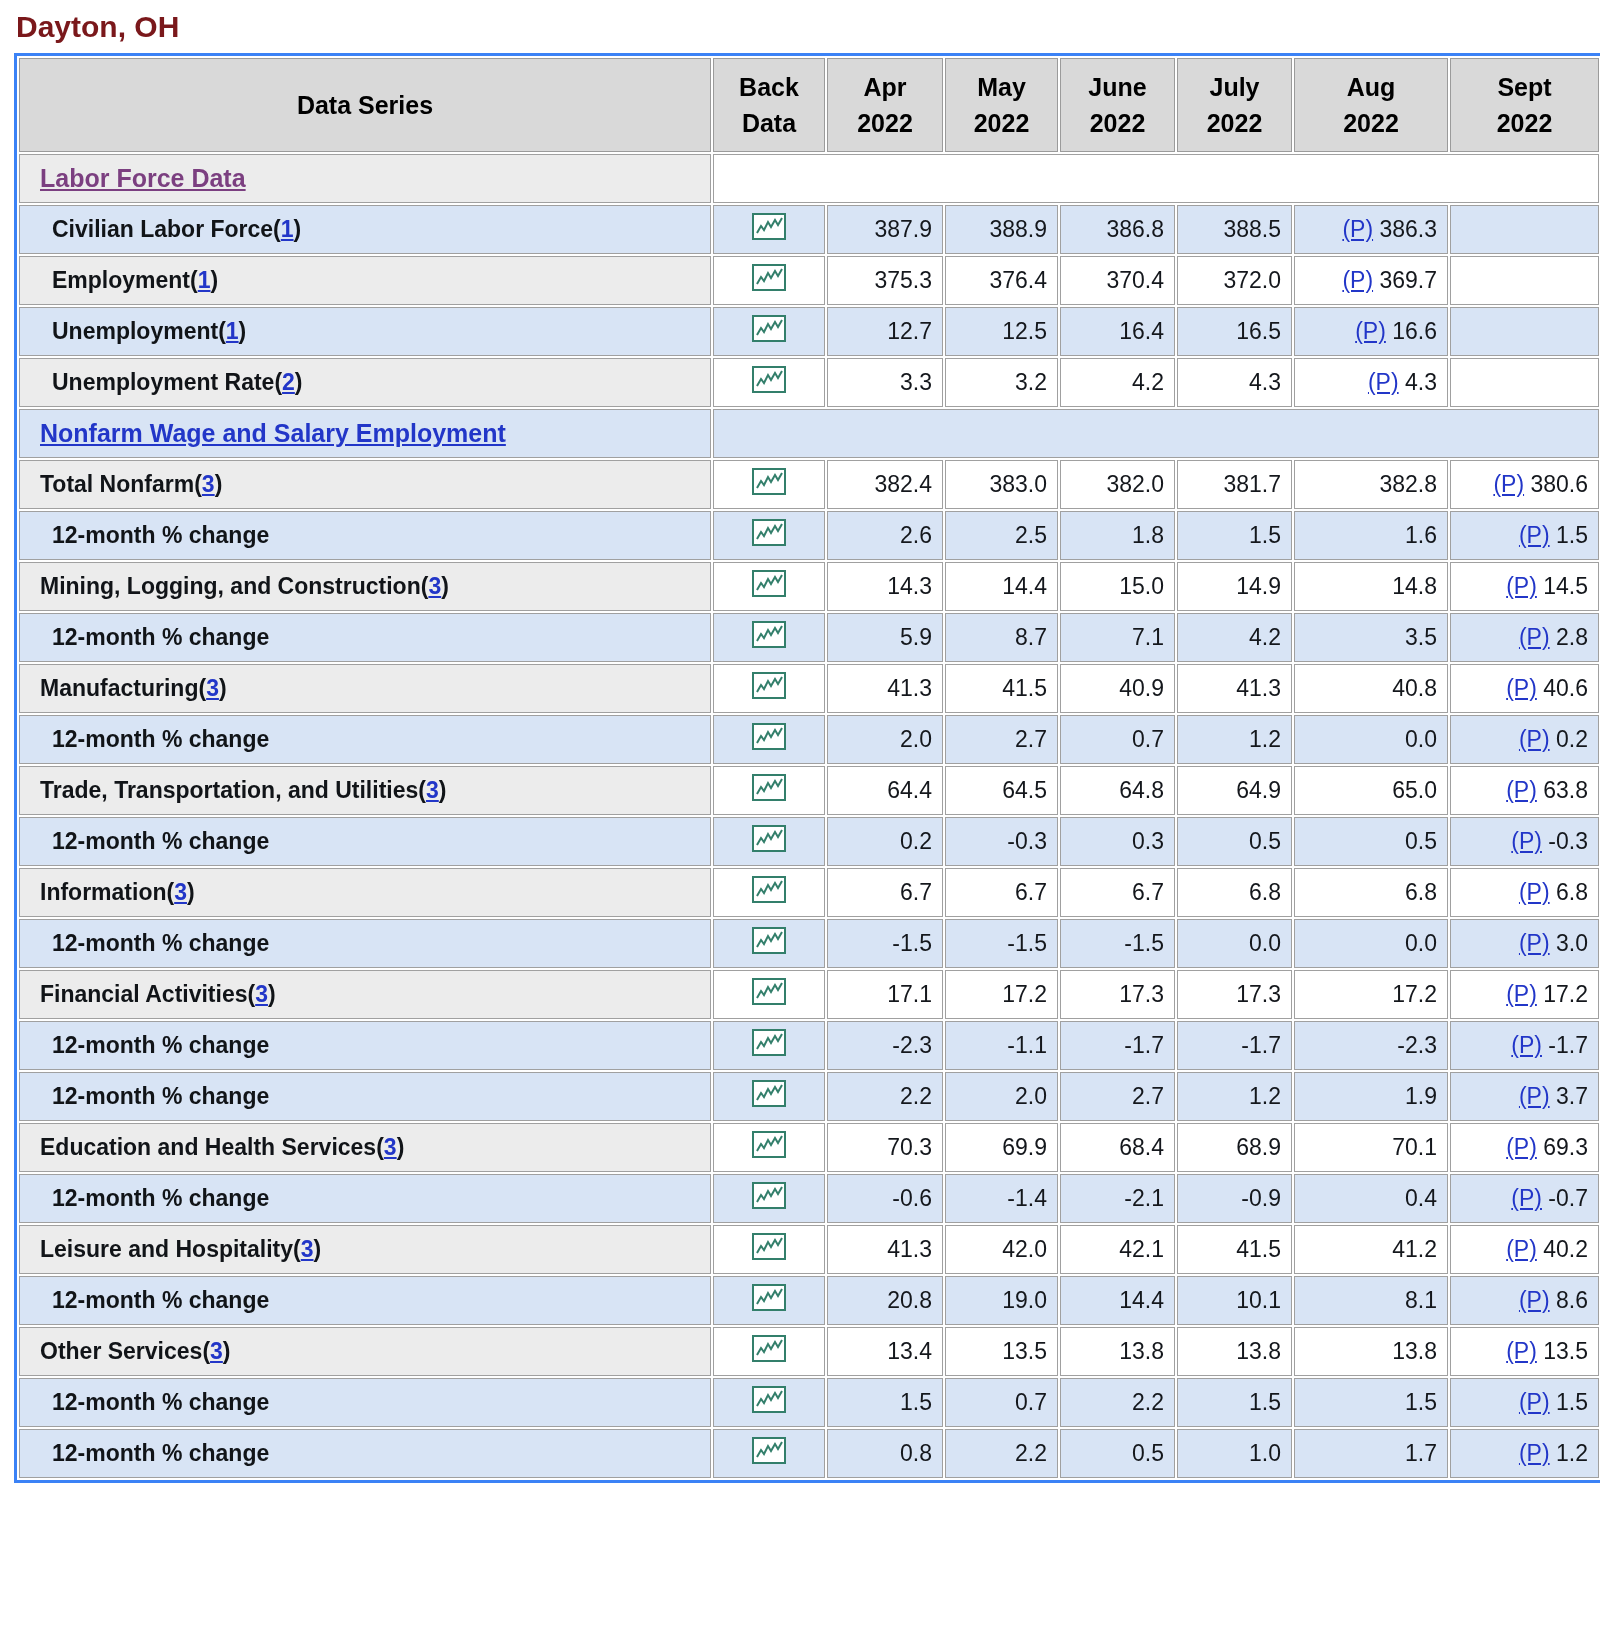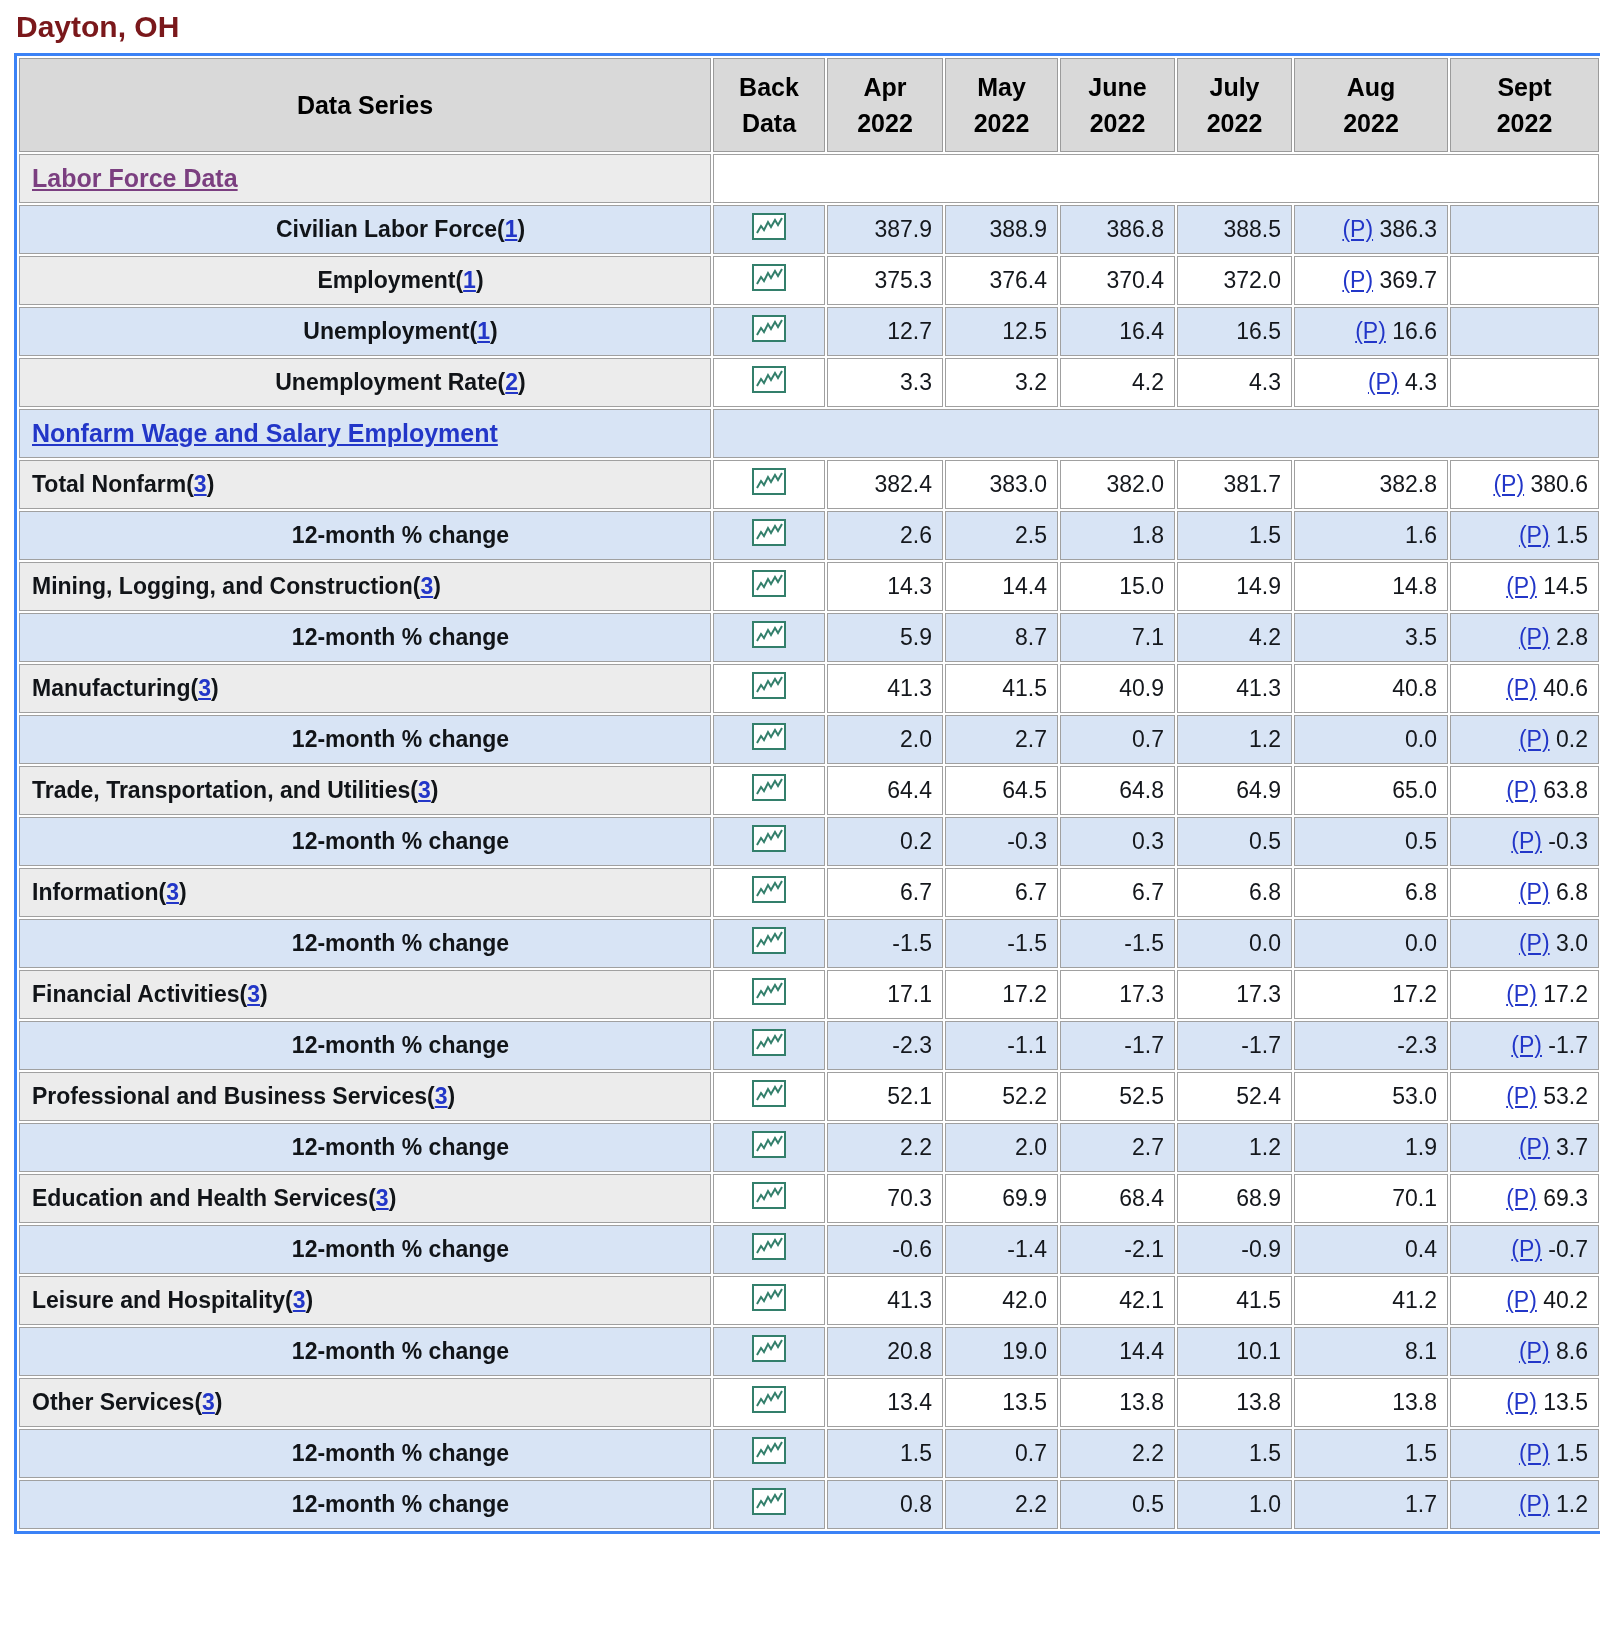--- a/index.html
+++ b/index.html
@@ -32,23 +32,23 @@
     background:var(--header-bg);border:1px solid #9b9b9b;
     font-size:25px;font-weight:bold;color:#000;text-align:center;
     vertical-align:middle;white-space:pre-line;height:94px;line-height:1.45;
     padding:0 4px;
   }
   td{
     border:1px solid var(--border-gray);font-size:23px;height:49px;
     vertical-align:middle;padding:0;overflow:hidden;white-space:nowrap;
   }
   td.label{
-    text-align:left;padding-left:12px;font-weight:bold;color:var(--text-dark);
-  }
-  td.label.indent{padding-left:71px;text-align:center;}
+    text-align:left;padding-left:20px;font-weight:bold;color:var(--text-dark);
+  }
+  td.label.indent{padding-left:32px;}
   td.num{text-align:right;padding-right:10px;font-weight:normal;color:#14171c;}
   td.backdata{text-align:center;}
   tr.gray td.label{background:var(--row-gray);}
   tr.gray td.num, tr.gray td.backdata, tr.gray td.span{background:#fff;}
   tr.blue td{background:var(--row-blue);}
   a{cursor:pointer;}
   a.section-link{
     font-size:25px;font-weight:bold;text-decoration:underline;color:var(--link-blue);
   }
   a.section-link.visited{color:var(--link-purple);}
@@ -306,33 +306,20 @@
                 <rect x="1" y="1" width="32" height="25" fill="#ffffff" stroke="#337f6b" stroke-width="2"></rect>
                 <polyline points="5,20 9,13 12,17 16,9 19,14 23,7 26,12 30,5" fill="none" stroke="#337f6b" stroke-width="2"></polyline>
               </svg></a></td>
           <td class="num">-2.3</td>
           <td class="num">-1.1</td>
           <td class="num">-1.7</td>
           <td class="num">-1.7</td>
           <td class="num">-2.3</td>
           <td class="num"><a class="p-link">(P)</a> -1.7</td>
         </tr>
-        <tr class="gray">
-          <td class="label"><span>Professional and Business Services</span>(<a class="footnote-link">3</a>)</td>
-          <td class="backdata"><a class="chart-btn"><svg width="34" height="27" viewBox="0 0 34 27">
-                <rect x="1" y="1" width="32" height="25" fill="#ffffff" stroke="#337f6b" stroke-width="2"></rect>
-                <polyline points="5,20 9,13 12,17 16,9 19,14 23,7 26,12 30,5" fill="none" stroke="#337f6b" stroke-width="2"></polyline>
-              </svg></a></td>
-          <td class="num">52.1</td>
-          <td class="num">52.2</td>
-          <td class="num">52.5</td>
-          <td class="num">52.4</td>
-          <td class="num">53.0</td>
-          <td class="num"><a class="p-link">(P)</a> 53.2</td>
-        </tr>
         <tr class="blue">
           <td class="label indent"><span>12-month % change</span></td>
           <td class="backdata"><a class="chart-btn"><svg width="34" height="27" viewBox="0 0 34 27">
                 <rect x="1" y="1" width="32" height="25" fill="#ffffff" stroke="#337f6b" stroke-width="2"></rect>
                 <polyline points="5,20 9,13 12,17 16,9 19,14 23,7 26,12 30,5" fill="none" stroke="#337f6b" stroke-width="2"></polyline>
               </svg></a></td>
           <td class="num">2.2</td>
           <td class="num">2.0</td>
           <td class="num">2.7</td>
           <td class="num">1.2</td>

